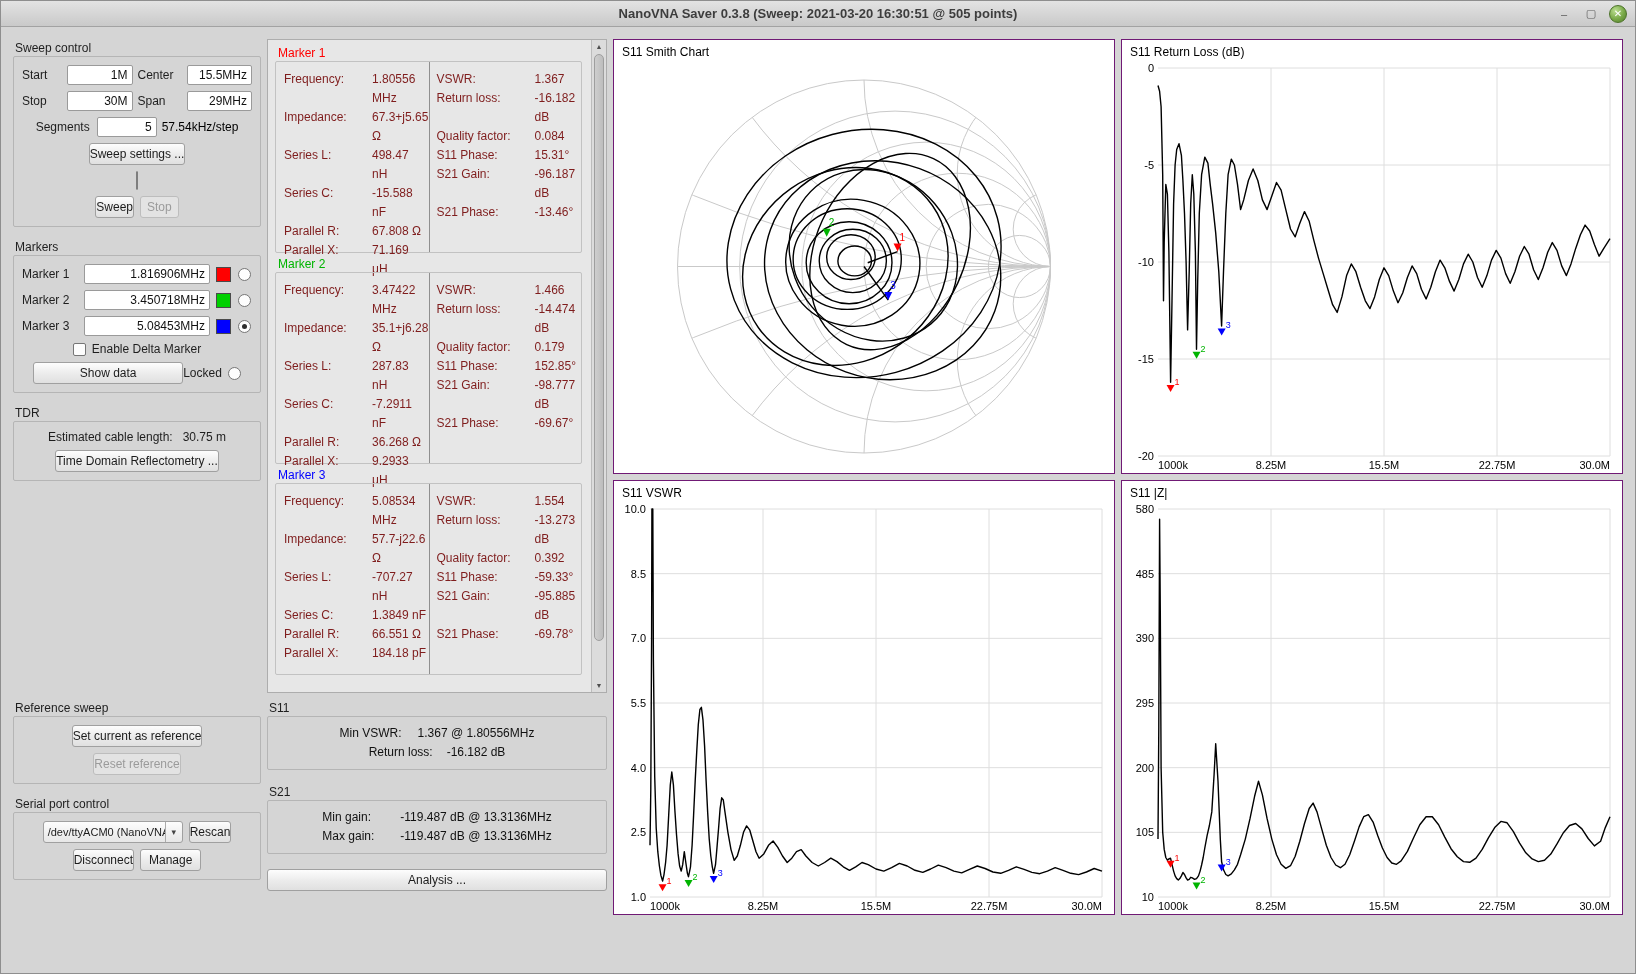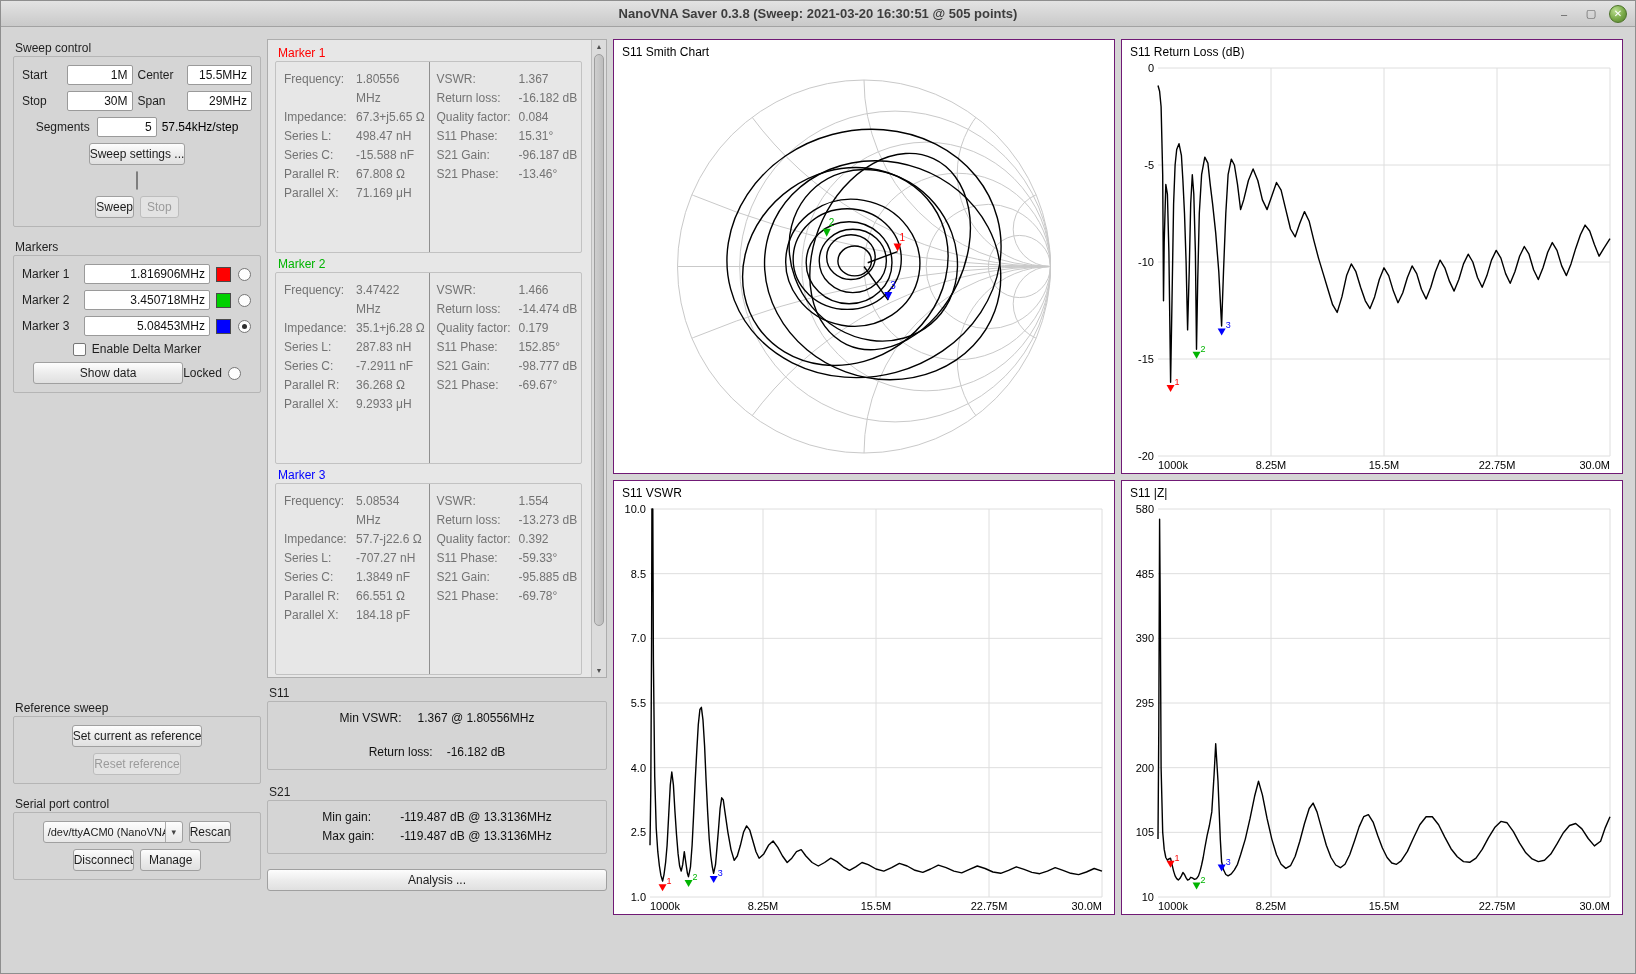--- a/index.html
+++ b/index.html
@@ -47,21 +47,21 @@
 .scrollcontent{position:absolute;left:0;top:0;right:16px;bottom:0;padding:2px 6px 0 5px;}
 .vscroll{position:absolute;top:0;right:0;bottom:0;width:15px;background:#dcdcdc;border-left:1px solid #bcbcbc;display:flex;flex-direction:column;}
 .vs-arrow{height:13px;display:flex;align-items:center;justify-content:center;font-size:7px;color:#4e4e4e;}
 .vs-track{flex:1;padding:1px 2px;}
 .vs-thumb{width:100%;height:94%;background:linear-gradient(90deg,#cecece,#bdbdbd);border:1px solid #9e9e9e;border-radius:6px;}
 .mgroup{position:relative;margin:19px 2px 8px 2px;border:1px solid #c2c2c2;border-radius:2px;height:192px;}
 .mgroup .gtitle{top:-16px;}
 .mcols{display:flex;height:100%;}
 .mcol{width:50%;padding:8px 2px 0 8px;}
 .mcol.right{border-left:1px solid #8f8f8f;padding-left:7px;}
-.mrow{display:flex;font-size:12px;line-height:19px;color:#737373;}
+.mrow{display:flex;font-size:12px;line-height:19px;color:#7f1d1d;gap:16px;}
 .ml{width:72px;flex:none;}
 .mcol.right .ml{width:82px;}
 .srow{display:flex;font-size:12px;line-height:19px;color:#111;}
 .sl{width:78px;flex:none;}
 .s-group{margin-bottom:13px;}
 .analysis-row{margin-top:2px;}
 .chart{background:#fff;border:1px solid #701a75;display:flex;flex-direction:column;overflow:hidden;}
 .ctitle{flex:0 0 20px;font-size:12px;color:#000;padding:5px 0 0 8px;}
 .chart svg{flex:1;width:100%;display:block;}
 svg text{font-family:"Liberation Sans","DejaVu Sans",sans-serif;}
@@ -147,20 +147,27 @@
             <span class="lbl">Enable Delta Marker</span>
           </div>
           <div class="frow-show">
             <div class="btn" style="width:150px">Show data</div>
             <span class="lbl" style="margin-left:auto;margin-right:6px">Locked</span>
             <span class="radio"></span>
           </div>
         </div>
       </div>
 
+      <div class="group">
+        <div class="gtitle">TDR</div>
+        <div class="gbox">
+          <div class="lbl pre">Estimated cable length:   30.75 m</div>
+          <div class="btn">Time Domain Reflectometry ...</div>
+        </div>
+      </div>
 
       <div class="spacer"></div>
 
       <div class="group">
         <div class="gtitle">Reference sweep</div>
         <div class="gbox">
           <div class="btn">Set current as reference</div>
           <div class="btn disabled">Reset reference</div>
         </div>
       </div>
@@ -363,21 +370,21 @@
           <div class="vs-arrow">▲</div>
           <div class="vs-track">
             <div class="vs-thumb"></div>
           </div>
           <div class="vs-arrow">▼</div>
         </div>
       </div>
 
       <div class="group s-group">
         <div class="gtitle">S11</div>
-        <div class="gbox" style="gap:15px;padding:7px 8px;">
+        <div class="gbox" style="gap:0;padding:7px 8px;">
           <div class="srow">
               <span class="sl">Min VSWR:</span>
               <span>1.367 @ 1.80556MHz</span>
             </div>
           <div class="srow">
               <span class="sl">Return loss:</span>
               <span>-16.182 dB</span>
             </div>
         </div>
       </div>

